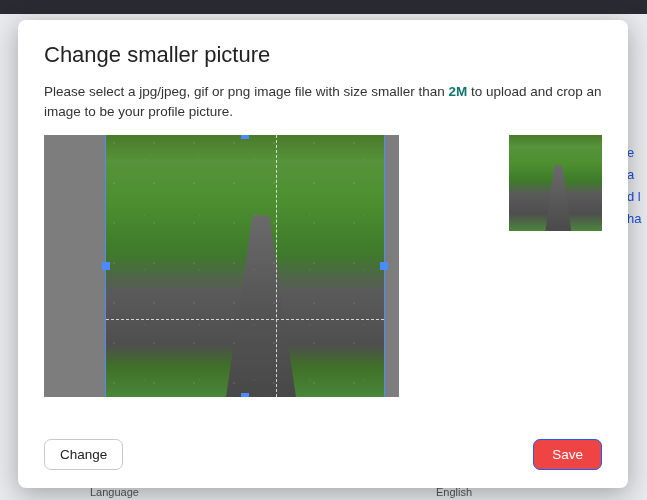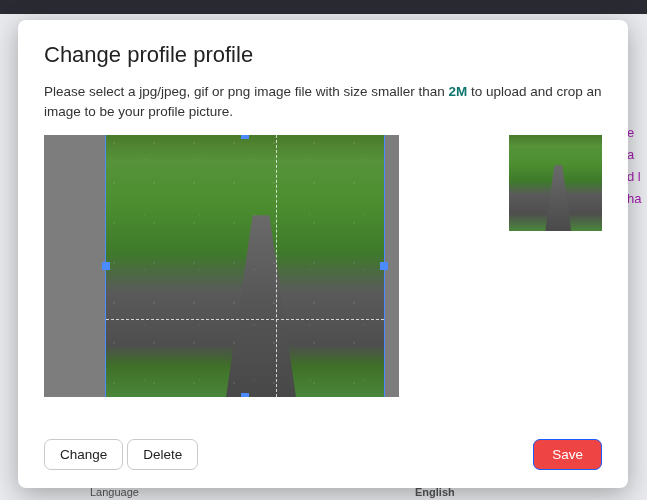--- a/index.html
+++ b/index.html
@@ -1,20 +1,20 @@
 <!DOCTYPE html>
 <html><head>
 <meta charset="utf-8">
 <style>
 * { box-sizing:border-box; margin:0; padding:0; font-family:-apple-system,BlinkMacSystemFont,"Segoe UI",Helvetica,Arial,sans-serif; }
 body { width:647px; height:500px; background:#e8eaed; overflow:hidden; position:relative; }
 .topbar { height:14px; background:#2a2a33; }
-.bg-text { position:absolute; right:4px; top:122px; font-size:13px; color:#a21caf; line-height:22px; text-align:left; width:16px; overflow:hidden; }
+.bg-text { position:absolute; right:4px; top:142px; font-size:13px; color:#1d4ed8; line-height:22px; text-align:left; width:16px; overflow:hidden; }
 .bg-label { position:absolute; left:90px; bottom:2px; font-size:11px; color:#555; }
-.bg-value { position:absolute; left:415px; bottom:2px; font-size:11px; color:#555;font-weight:bold; }
+.bg-value { position:absolute; left:436px; bottom:2px; font-size:11px; color:#555; }
 
 .modal { position:absolute; left:18px; top:20px; width:610px; height:468px; background:#fff; border-radius:8px; box-shadow:0 6px 26px rgba(0,0,0,0.30); padding:22px 26px 18px 26px; display:flex; flex-direction:column; }
 .title { font-size:22px; font-weight:400; color:#222; margin-bottom:14px; }
 .instr { font-size:13.5px; color:#333; line-height:1.45; margin-bottom:14px; }
 .limit { color:#0f766e; font-weight:600; }
 
 .content { display:flex; gap:110px; flex:1; }
 .crop-area { width:368px; height:262px; background:#7d7d7d; position:relative; overflow:hidden; }
 .crop-img { position:absolute; left:62px; top:0; width:278px; height:262px; background:linear-gradient(180deg,#4a7a2a 0%,#56933a 10%,#4d8f30 25%,#3e7a2a 45%,#5a5a5a 60%,#4e4e4e 80%,#3f6f28 88%,#4a863a 100%); }
 .path { position:absolute; left:120px; top:80px; width:70px; height:182px; background:linear-gradient(180deg,#6a6a6a,#555,#484848); clip-path:polygon(38% 0,62% 0,100% 100%,0 100%); }
@@ -43,21 +43,21 @@
 <div class="topbar"></div>
 <div class="bg-text">
   <div>e a</div>
   <div>d l</div>
   <div>ha</div>
 </div>
 <div class="bg-label">Language</div>
 <div class="bg-value">English</div>
 
 <div class="modal">
-  <div class="title">Change profile profile</div>
+  <div class="title">Change smaller picture</div>
   <div class="instr">
     <span>Please select a jpg/jpeg, gif or png image file with size smaller than </span><span class="limit">2M</span><span> to upload and crop an image to be your profile picture.</span>
   </div>
 
   <div class="content">
     <div class="crop-area">
       <div class="crop-img">
         <div class="path"></div>
         <div class="leaves"></div>
       </div>
@@ -68,17 +68,16 @@
         <div class="handle hw"></div>
       </div>
     </div>
     <div class="preview">
       <div class="mini-path"></div>
     </div>
   </div>
 
   <div class="footer">
     <button>Change</button>
-    <button>Delete</button>
     <div class="spacer"></div>
     <button class="primary">Save</button>
   </div>
 </div>
 
 </body></html>

